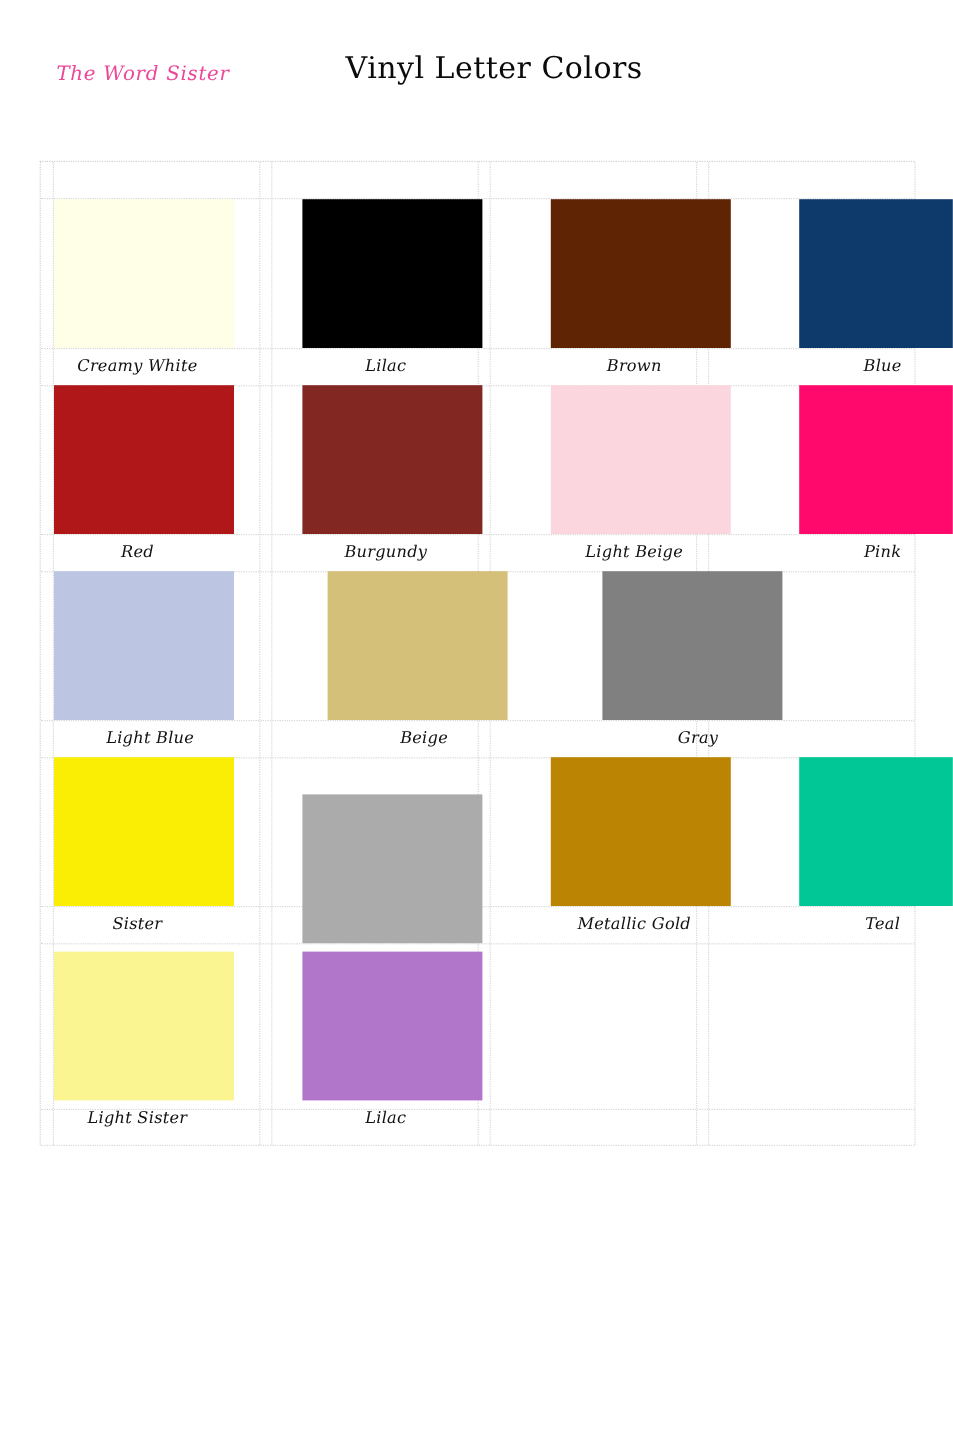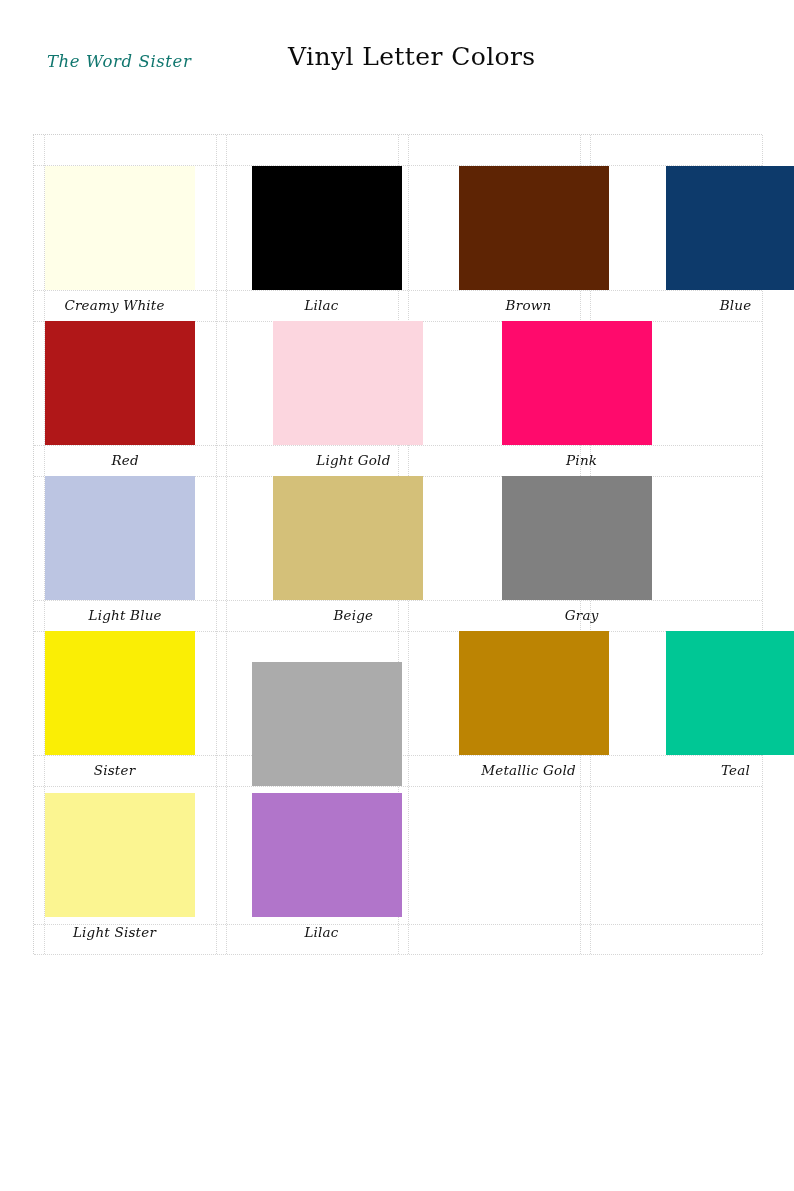--- a/index.html
+++ b/index.html
@@ -24,21 +24,21 @@
     height: 46px;
   }
   .brand {
     position: absolute;
     left: 47px;
     top: 0;
     font-family: "DejaVu Serif", serif;
     font-style: italic;
     font-size: 16.5px;
     letter-spacing: 0.6px;
-    color: #0f766e;
+    color: #ec4899;
     white-space: nowrap;
   }
   .doc-title {
     position: absolute;
     left: 288px;
     top: -10px;
     font-family: "DejaVu Serif", serif;
     font-size: 25px;
     letter-spacing: 0.4px;
     color: #0b0b0b;
@@ -186,23 +186,29 @@
 
     <div class="row">
       <div class="cell">
         <div class="swatch-wrap">
           <div class="swatch" style="background: rgb(176, 23, 24);"></div>
         </div>
         <div class="label">Red</div>
       </div>
       <div class="cell">
         <div class="swatch-wrap">
+          <div class="swatch" style="background: rgb(130, 39, 34);"></div>
+        </div>
+        <div class="label">Burgundy</div>
+      </div>
+      <div class="cell">
+        <div class="swatch-wrap">
           <div class="swatch" style="background: rgb(252, 214, 223);"></div>
         </div>
-        <div class="label">Light Gold</div>
+        <div class="label">Light Beige</div>
       </div>
       <div class="cell">
         <div class="swatch-wrap">
           <div class="swatch" style="background: rgb(255, 10, 108);"></div>
         </div>
         <div class="label">Pink</div>
       </div>
     </div>
 
     <div class="row">

